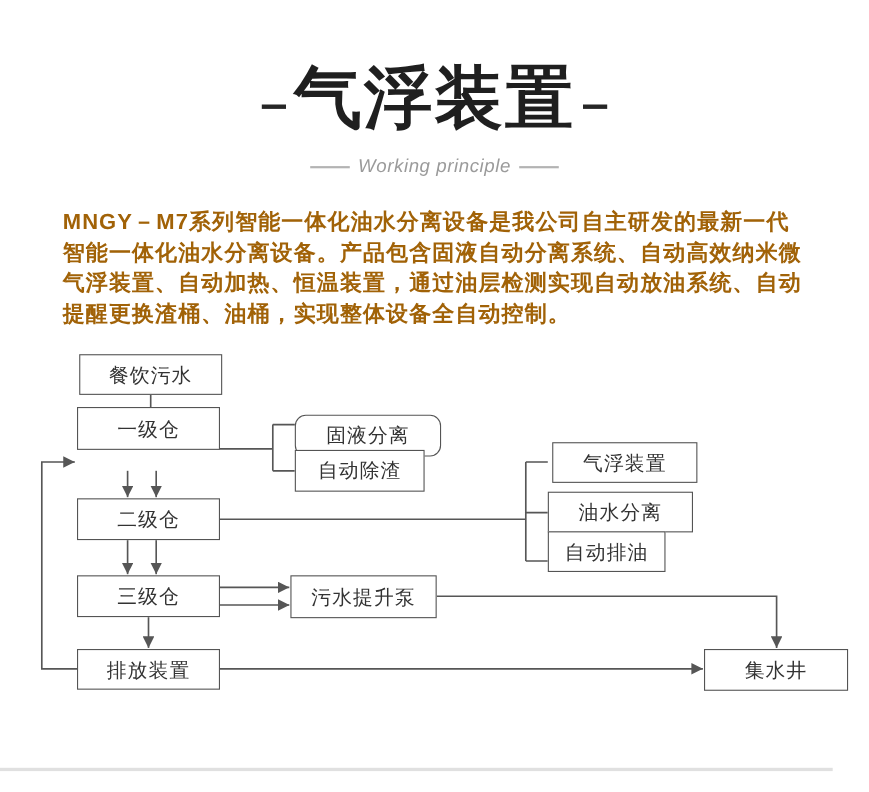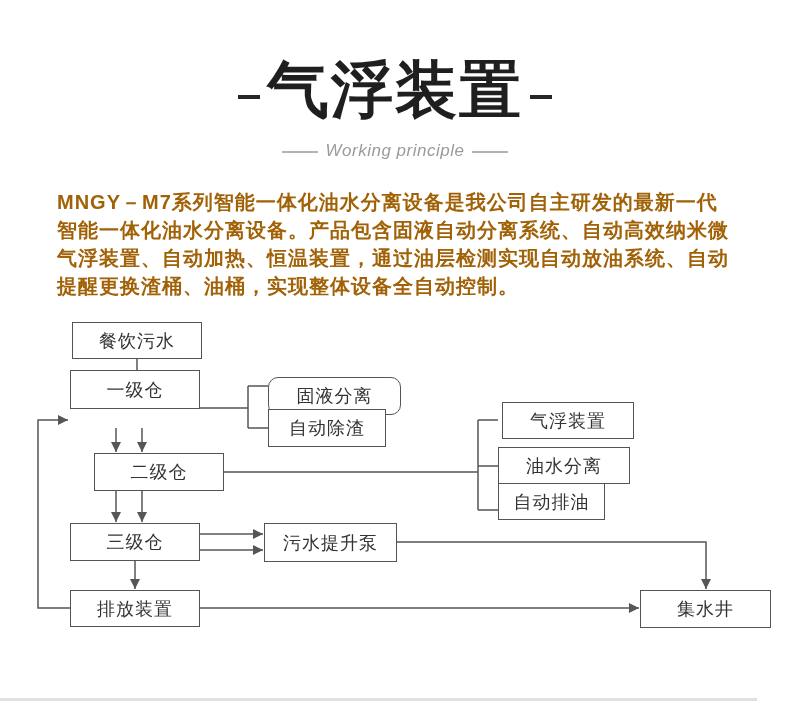--- a/index.html
+++ b/index.html
@@ -82,21 +82,21 @@
       <line x1="200" y1="608" x2="639" y2="608" marker-end="url(#arrow)"></line>
 
       <polyline points="70,608 38,608 38,420 68,420" marker-end="url(#arrow)"></polyline>
     </g>
   </svg>
 
   <div class="node" style="left:72px;  top:322px; width:130px; height:37px;text-align:right;">餐饮污水</div>
   <div class="node" style="left:70px;  top:370px; width:130px; height:39px;">一级仓</div>
   <div class="node" style="left:268px; top:377px; width:133px; height:38px;border-radius:10px;">固液分离</div>
   <div class="node" style="left:268px; top:409px; width:118px; height:38px;">自动除渣</div>
-  <div class="node" style="left:70px;  top:453px; width:130px; height:38px;margin-left:24px;">二级仓</div>
+  <div class="node" style="left:70px;  top:453px; width:130px; height:38px;">二级仓</div>
   <div class="node" style="left:502px; top:402px; width:132px; height:37px;">气浮装置</div>
   <div class="node" style="left:498px; top:447px; width:132px; height:37px;">油水分离</div>
   <div class="node" style="left:498px; top:483px; width:107px; height:37px;">自动排油</div>
   <div class="node" style="left:70px;  top:523px; width:130px; height:38px;">三级仓</div>
   <div class="node" style="left:264px; top:523px; width:133px; height:39px;">污水提升泵</div>
   <div class="node" style="left:70px;  top:590px; width:130px; height:37px;">排放装置</div>
   <div class="node" style="left:640px; top:590px; width:131px; height:38px;">集水井</div>
 
   <div class="bottom-divider"></div>
 </div>

